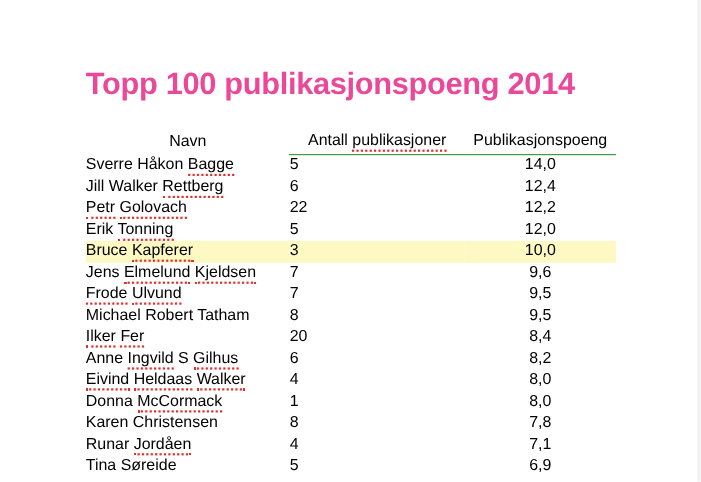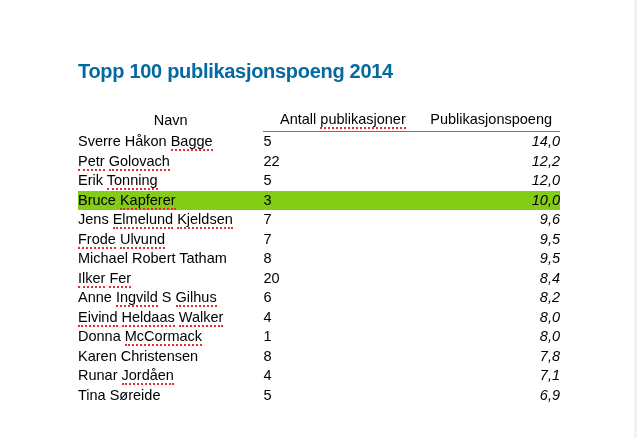--- a/index.html
+++ b/index.html
@@ -30,23 +30,23 @@
     height: 438px;
     background: #f2f2f2;
   }
   .content {
     position: absolute;
     left: 78px;
     top: 60px;
     width: 500px;
   }
   .title {
-    font-size: 20px;
+    font-size: 28px;
     font-weight: bold;
-    color: #0369a1;
+    color: #ec4899;
     letter-spacing: -0.3px;
     margin: 0 0 28px 0;
     white-space: nowrap;
   }
   .table {
     width: 482px;
     border-collapse: collapse;
     font-size: 14.5px;
     color: #000000;
   }
@@ -80,25 +80,24 @@
   td.c-name {
     width: 190px;
     white-space: nowrap;
   }
   td.c-antall {
     width: 170px;
     text-align: left;
   }
   td.c-poeng {
     width: 140px;
-    text-align: right;
-    font-style: italic;
+    text-align: center;
   }
   tr.highlight td {
-    background: #84cc16;
+    background: #fef9c3;
   }
   .sp {
     border-bottom: 2px dotted #e03030;
     margin-top: 36px;
   }
 </style>
 </head>
 <body>
 
 <div class="page">
@@ -121,20 +120,25 @@
         </tr>
       </thead>
       <tbody>
 
         <tr>
           <td class="c-name">Sverre Håkon <span class="sp">Bagge</span></td>
           <td class="c-antall">5</td>
           <td class="c-poeng">14,0</td>
         </tr>
 
+        <tr>
+          <td class="c-name">Jill Walker <span class="sp">Rettberg</span></td>
+          <td class="c-antall">6</td>
+          <td class="c-poeng">12,4</td>
+        </tr>
 
         <tr>
           <td class="c-name sp-cell"><span class="sp">Petr</span> <span class="sp">Golovach</span></td>
           <td class="c-antall">22</td>
           <td class="c-poeng">12,2</td>
         </tr>
 
         <tr>
           <td class="c-name">Erik <span class="sp">Tonning</span></td>
           <td class="c-antall">5</td>

